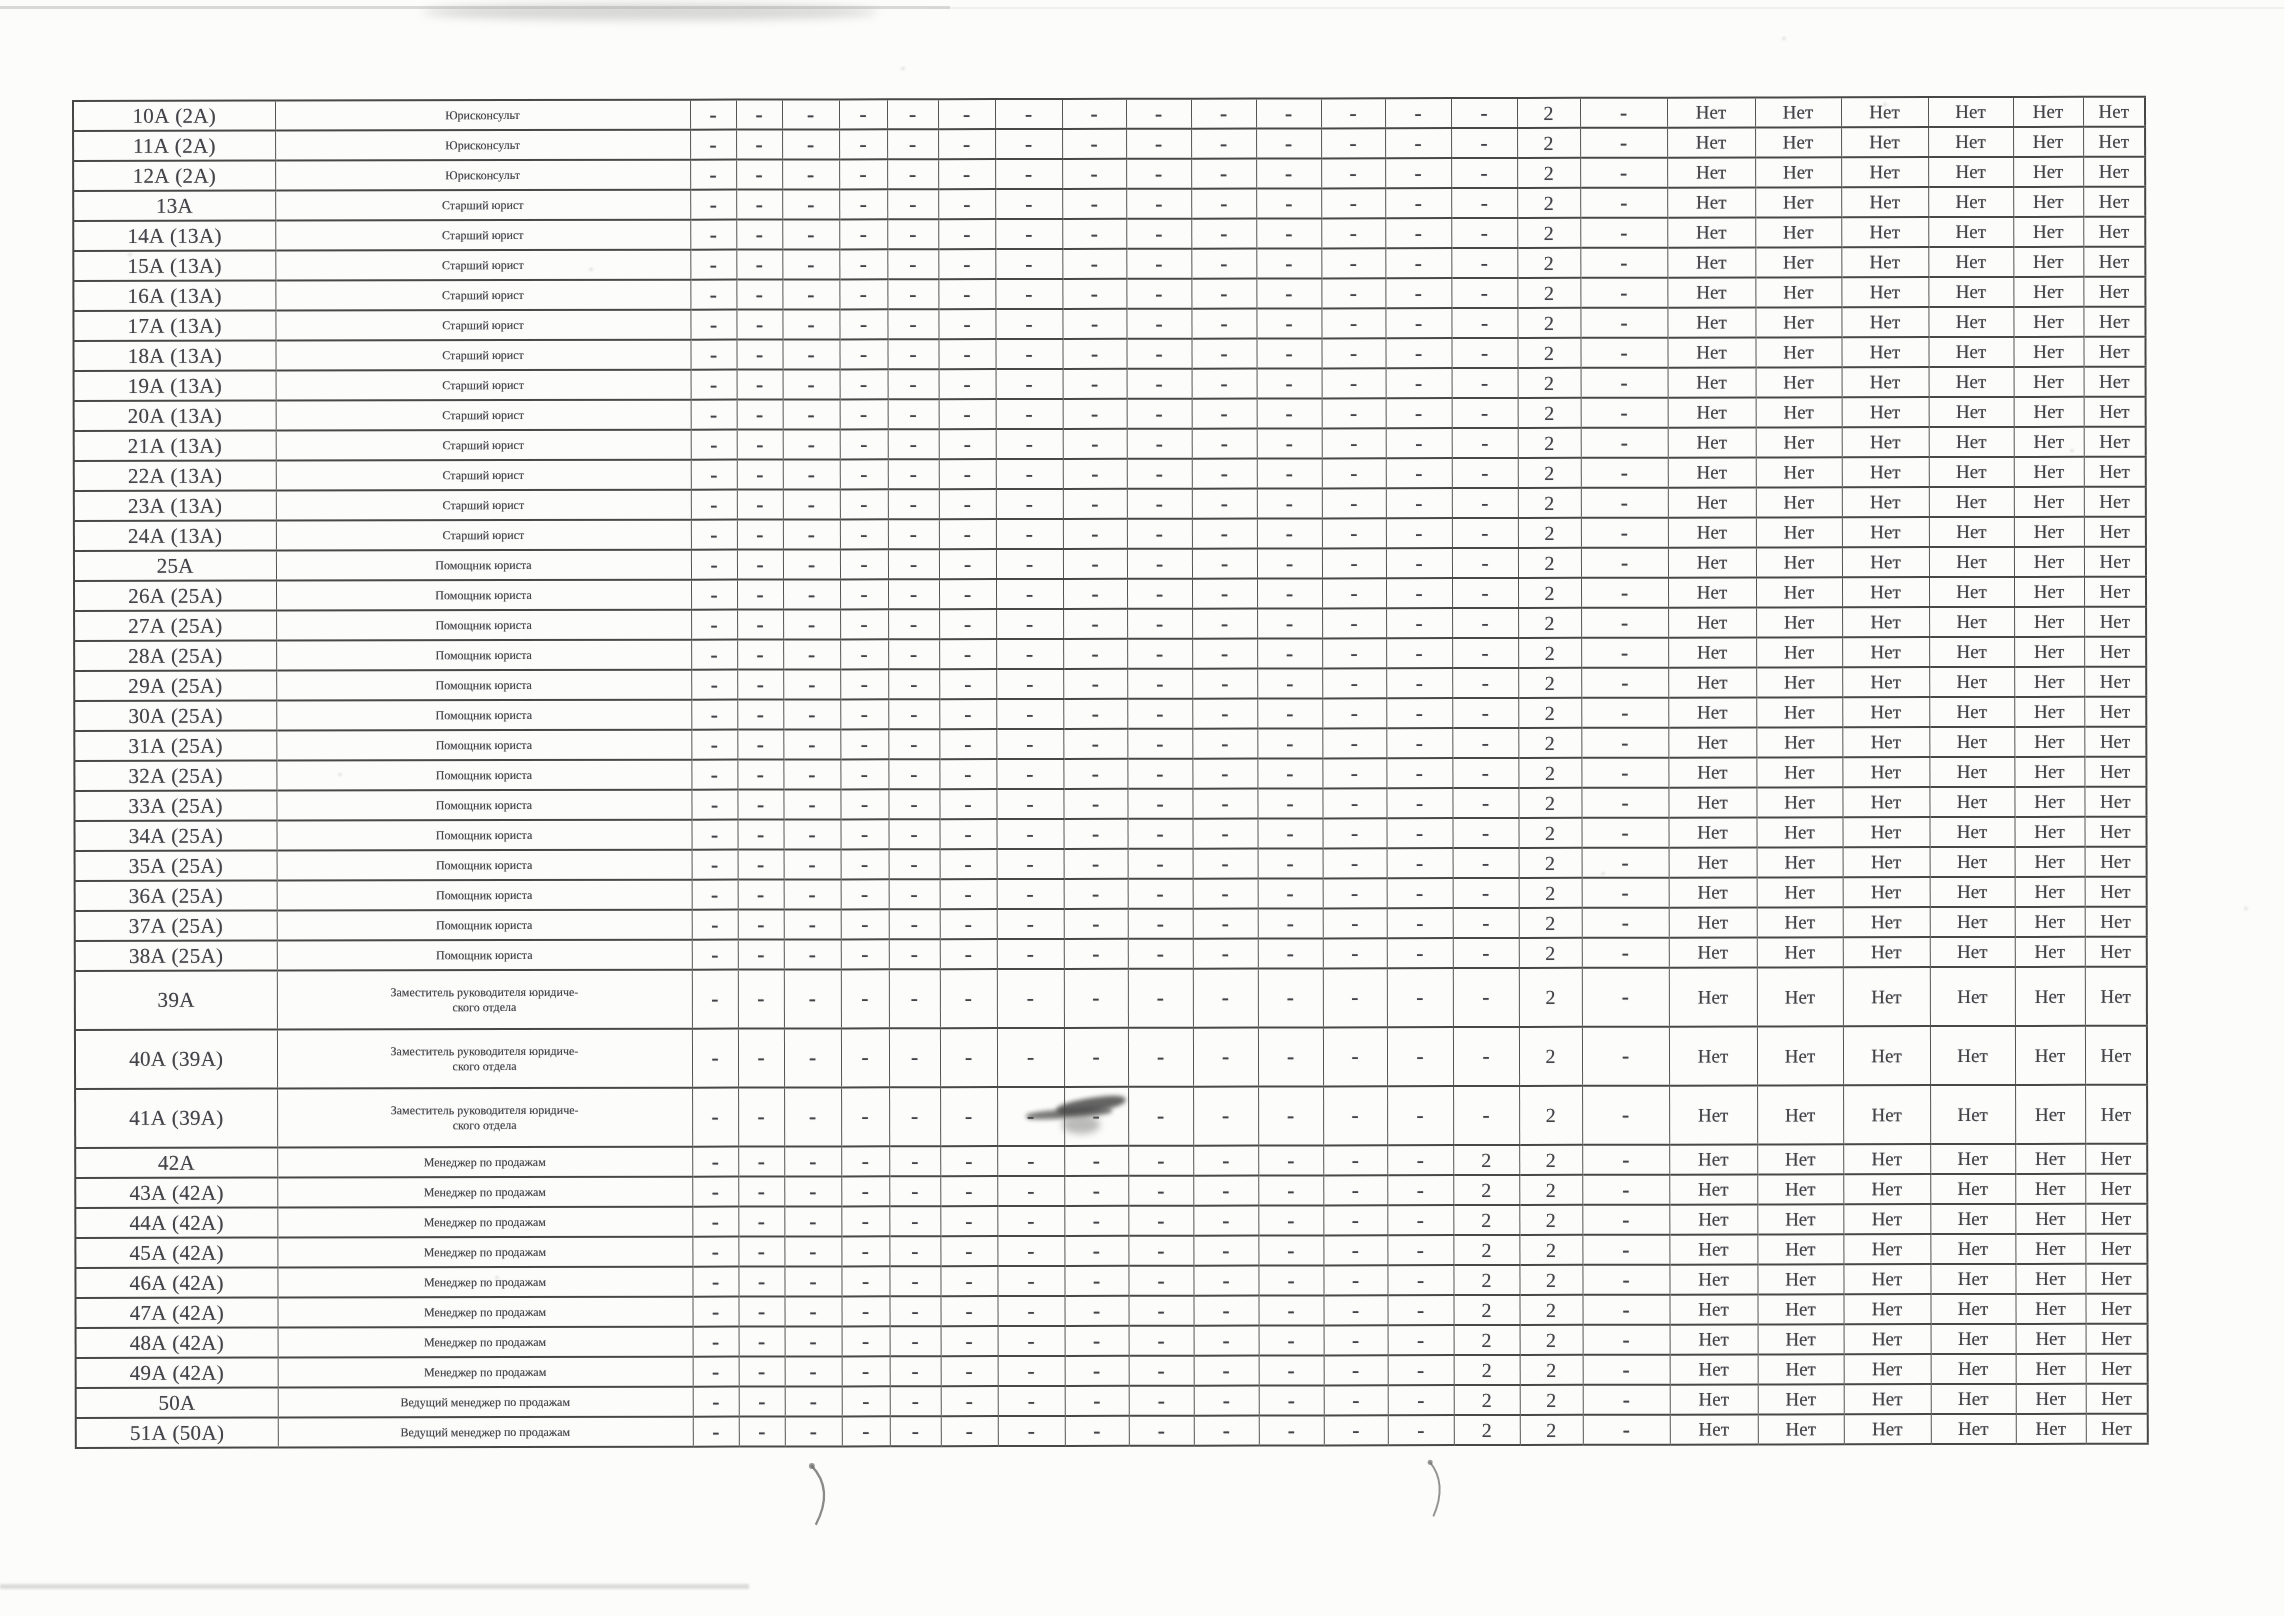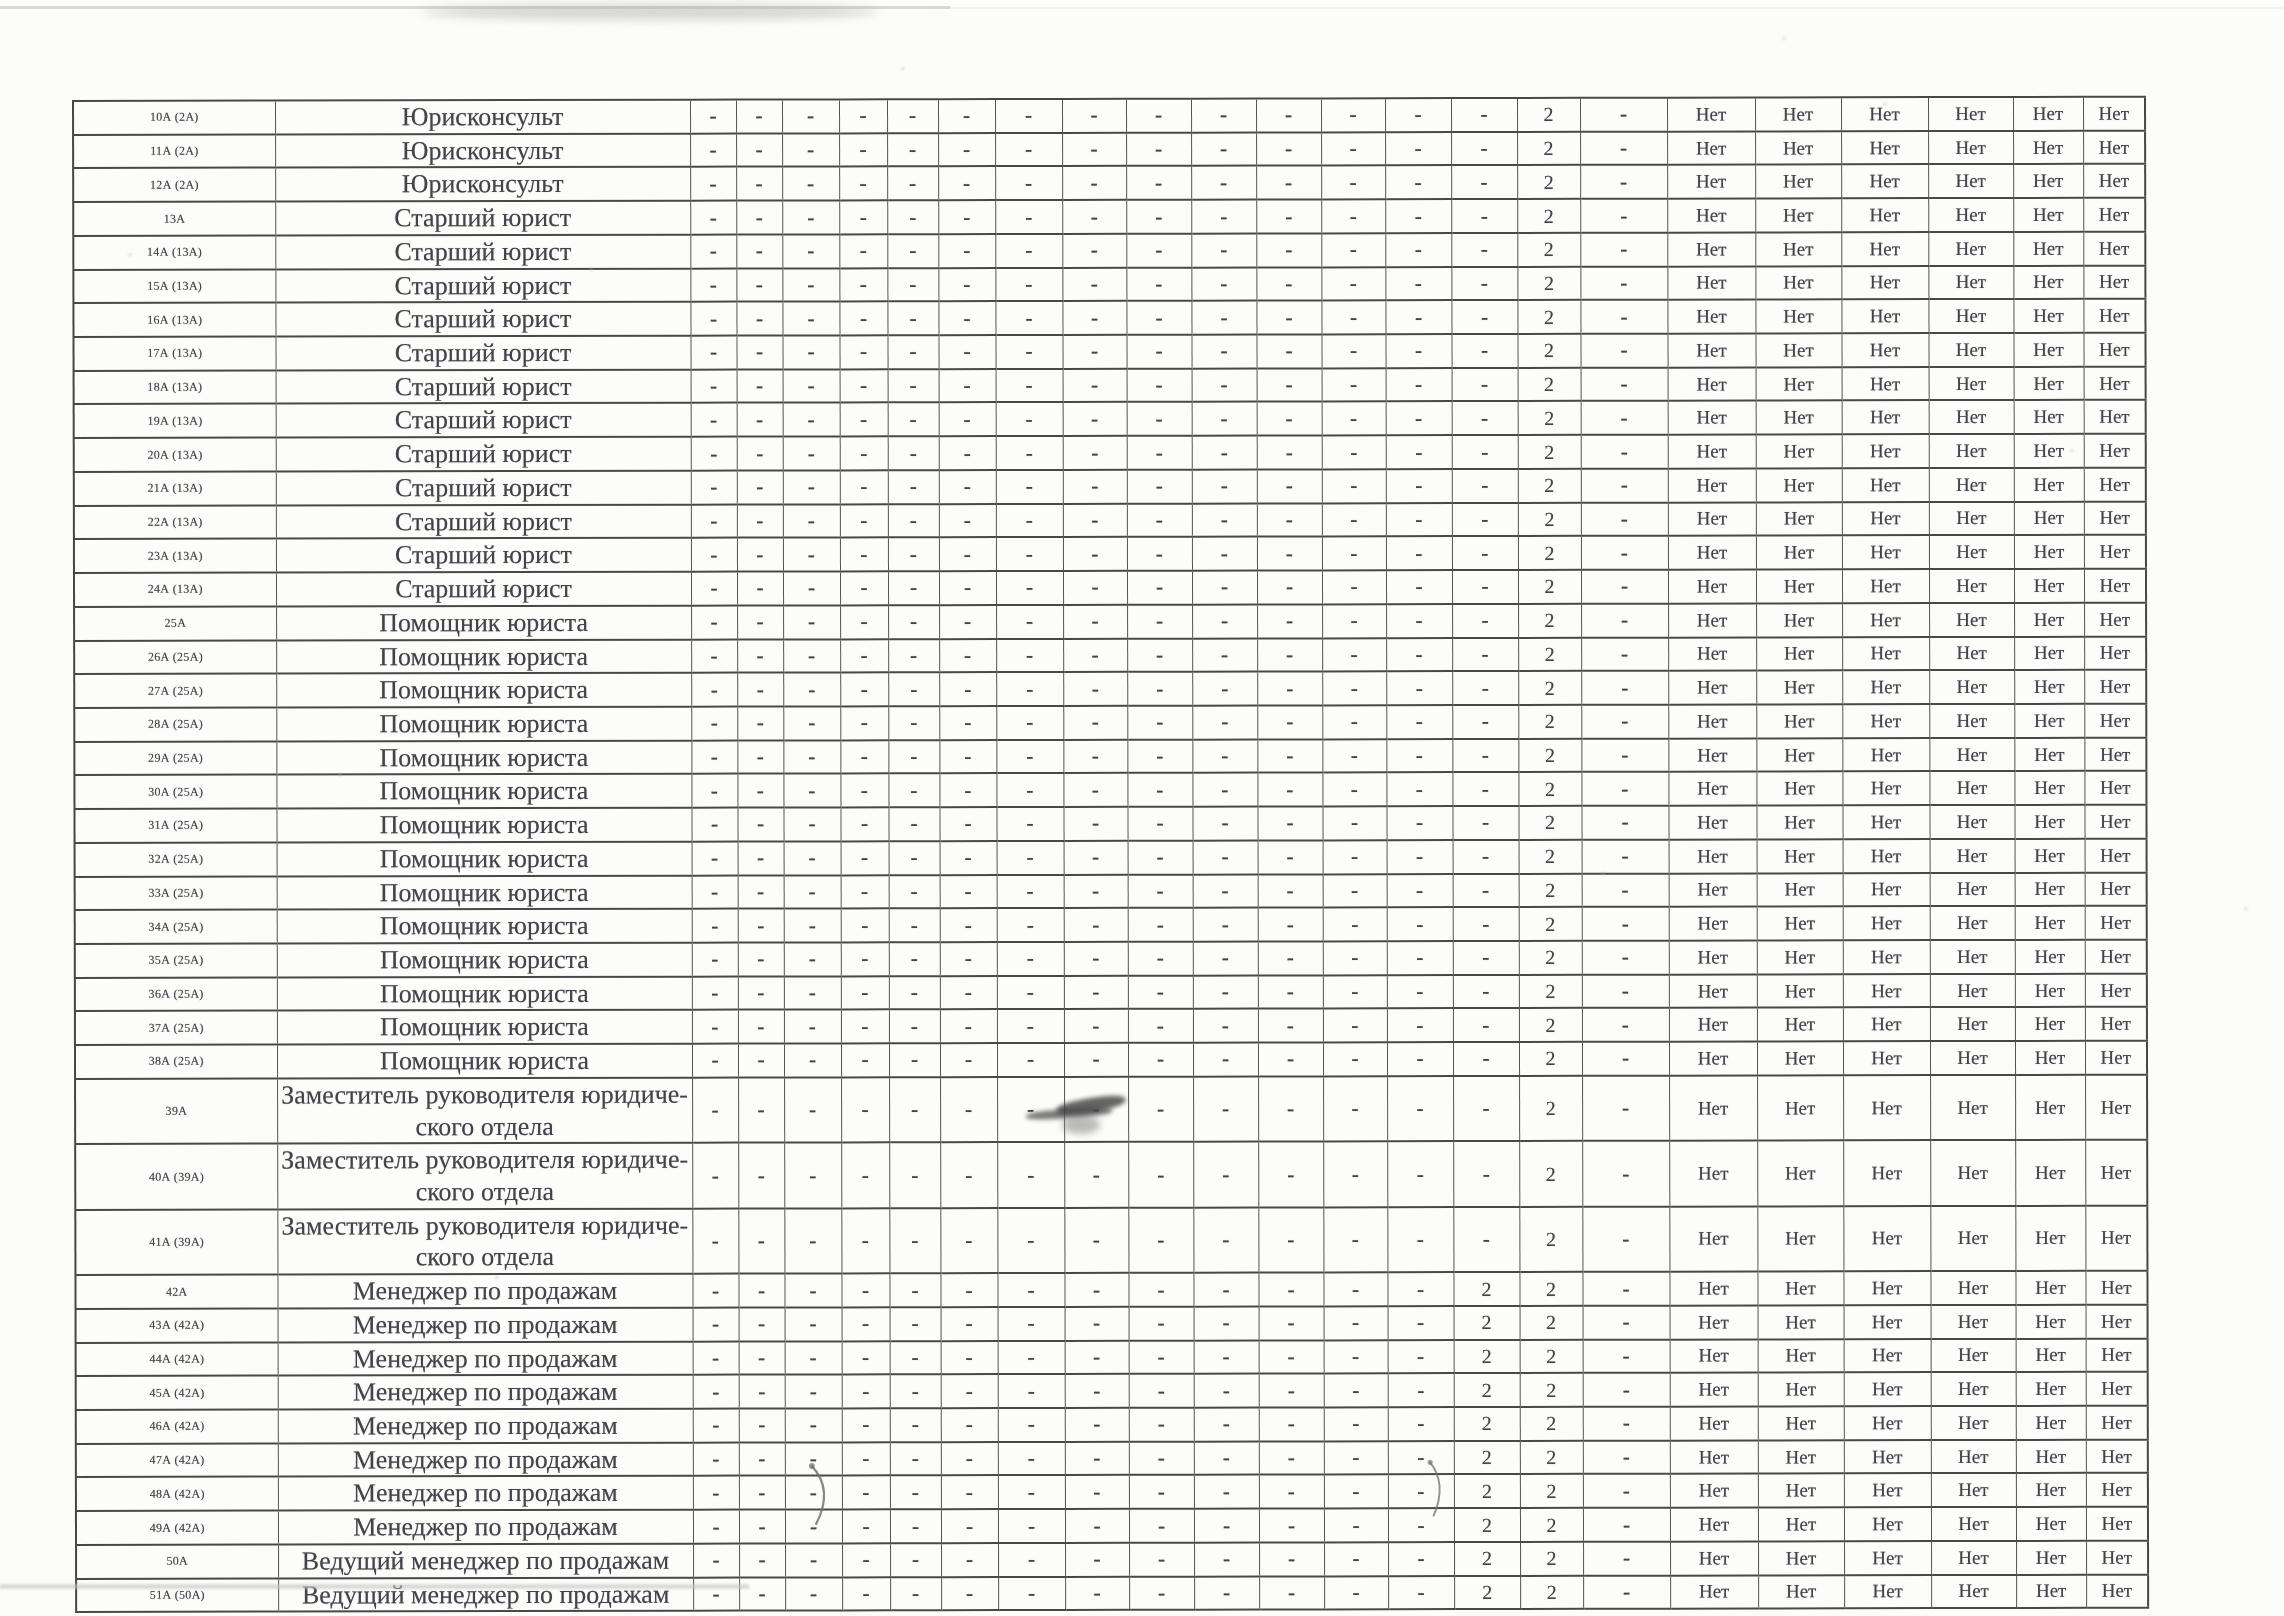--- a/index.html
+++ b/index.html
@@ -26,22 +26,22 @@
     border-top:2px solid #484848;
     border-bottom:2px solid #484848;
     padding:0 2.6px;
     text-align:center; vertical-align:middle;
     color:#43434a;
     text-shadow:0 0 0.8px rgba(70,70,75,.5);
     overflow:hidden;
   }
   tr.r { height:30px; }
   tr.tall { height:59px; }
-  .code-cell  { font-size:12px; letter-spacing:0.3px; }
-  .title-cell { font-size:26px; white-space:pre-line; line-height:1.22; }
+  .code-cell  { font-size:21px; letter-spacing:0.3px; }
+  .title-cell { font-size:12px; white-space:pre-line; line-height:1.22; }
   .v-dash { font-size:21.5px; font-weight:700; color:#3c3c40; }
   .v-num  { font-size:20px; }
   .v-net  { font-size:19px; }
 
   
   .artifact { position:absolute; pointer-events:none; }
   .top-streak   { left:0; top:5.9px; width:950px; height:3.3px; background:#bcbcbc; opacity:.55; filter:blur(0.7px); }
   .top-streak-2 { left:931px; top:6.5px; width:1353px; height:2.6px; background:#d2d2d2; opacity:.28; filter:blur(0.7px); }
   .top-blob     { left:422px; top:3.9px; width:456px; height:16.3px; background:#a7a7a7; opacity:.45; filter:blur(4.6px); border-radius:50%; }
   .bottom-streak{ left:0; top:1584px; width:749px; height:4.6px; background:#c6c6c6; opacity:.6; filter:blur(1.3px); }

